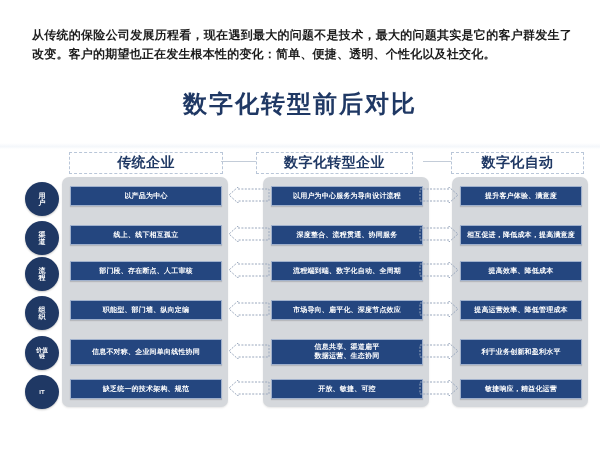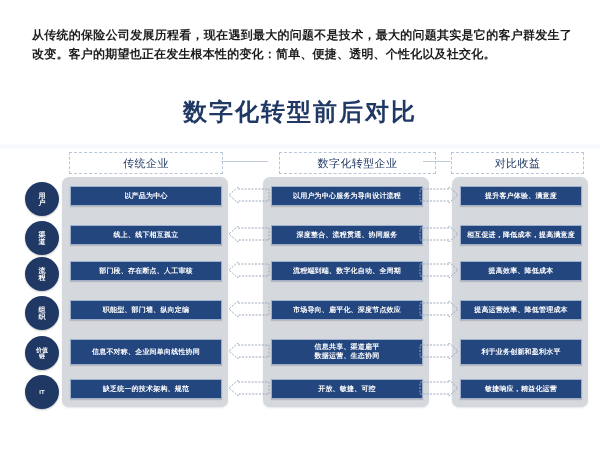--- a/index.html
+++ b/index.html
@@ -9,37 +9,37 @@
     font-family:"Liberation Sans","DejaVu Sans",sans-serif;
     overflow:hidden;
     position:relative;
   }
   .intro{
     position:absolute;left:32px;top:26px;width:540px;
     font-size:12px;line-height:1.62;font-weight:bold;color:#1c1c1c;
     letter-spacing:0.2px;text-align:justify;
   }
   .title{
-    position:absolute;left:0;top:96px;width:600px;text-align:center;
+    position:absolute;left:0;top:88px;width:600px;text-align:center;
     font-size:24px;font-weight:bold;color:#1f3864;letter-spacing:2px;
   }
   .band{
     position:absolute;left:0;top:143px;width:600px;height:6px;
     background:linear-gradient(to bottom,#ffffff,#f4f7fb 60%,#ffffff);
   }
 
   
   .hdr{
     position:absolute;top:152px;height:20px;
     border:1px dashed #b9c6d8;background:#ffffff;
     display:flex;align-items:center;justify-content:center;
-    font-size:11px;font-weight:normal;color:#1f3864;letter-spacing:.4px;
+    font-size:14px;font-weight:bold;color:#1f3864;letter-spacing:.4px;
   }
   .hdr1{left:69px;width:152px;}
-  .hdr2{left:279px;width:155px;}
+  .hdr2{left:256px;width:155px;}
   .hdr3{left:451px;width:131px;}
   .hline{
     position:absolute;top:161px;height:1px;background:#c3ccd8;
   }
   .hl1{left:221px;width:47px;}
   .hl2{left:423px;width:28px;}
 
   
   .panel{
     position:absolute;top:177px;height:230px;
@@ -84,21 +84,21 @@
 <div class="intro">从传统的保险公司发展历程看，现在遇到最大的问题不是技术，最大的问题其实是它的客户群发生了改变。客户的期望也正在发生根本性的变化：简单、便捷、透明、个性化以及社交化。</div>
 
 <div class="title">数字化转型前后对比</div>
 
 <div class="band"></div>
 
 <div class="hdr hdr1">传统企业</div>
 <div class="hline hl1"></div>
 <div class="hdr hdr2">数字化转型企业</div>
 <div class="hline hl2"></div>
-<div class="hdr hdr3">对比收益</div>
+<div class="hdr hdr3">数字化自动</div>
 
 <div class="panel p1"></div>
 <div class="panel p2"></div>
 <div class="panel p3"></div>
 
 <div id="dyn">
     <div class="circle" style="top: 182px;">
       <span>用</span>
       <span>户</span>
     </div>

